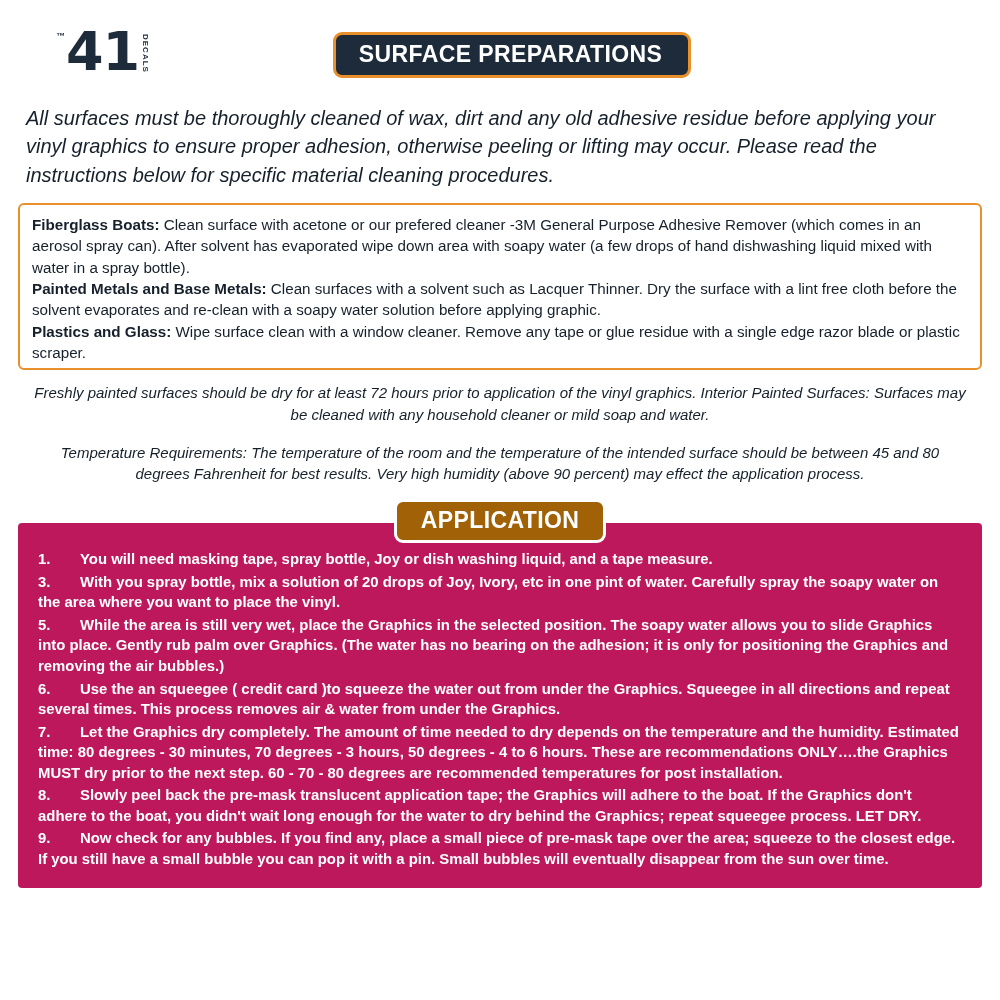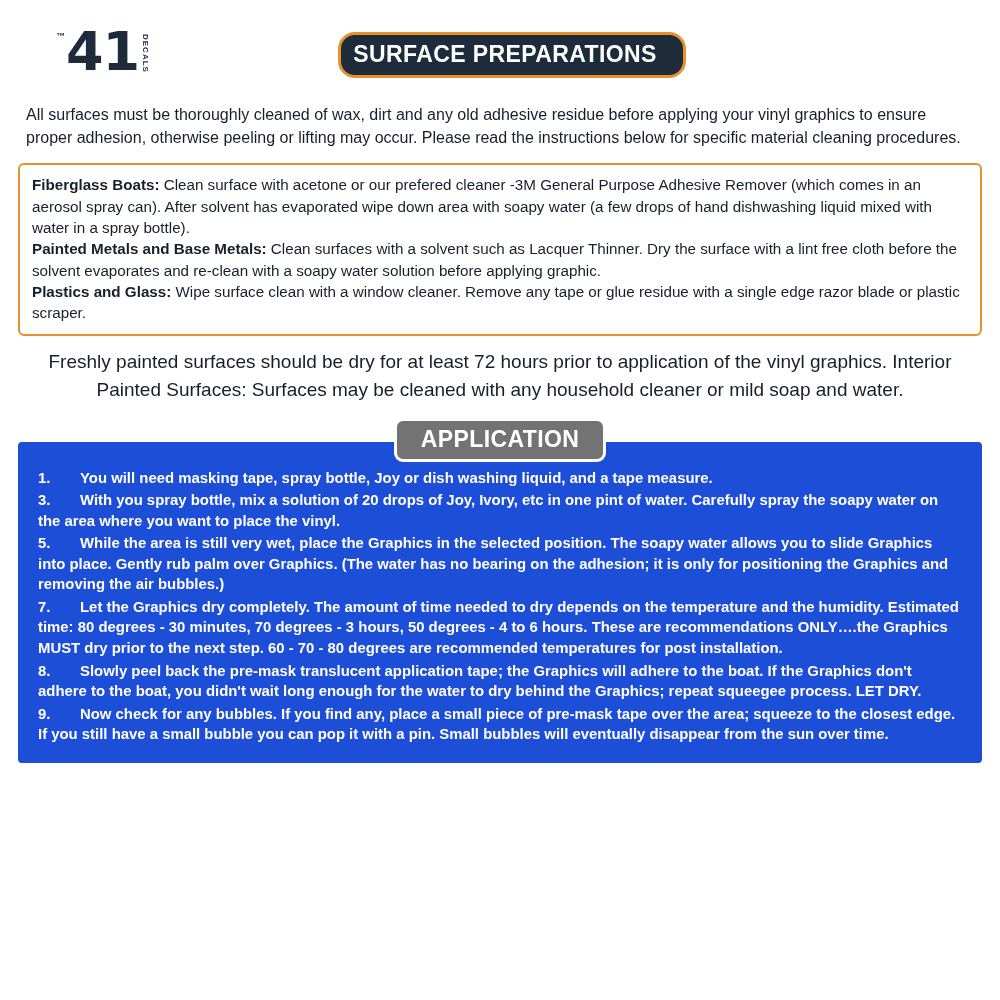--- a/index.html
+++ b/index.html
@@ -60,80 +60,82 @@
 
   
   .title-pill-wrap {
     text-align: center;
     margin-top: -52px;
   }
   .title-pill {
     display: inline-block;
     background: #1d2b3a;
     border: 3px solid #e8902b;
-    border-radius: 17px;
+    border-radius: 9px;
     color: #ffffff;
     font-size: 23px;
     font-weight: bold;
     letter-spacing: 0.4px;
-    padding: 6px 26px 7px 12px;
+    padding: 6px 26px 7px 23px;
     margin-left: 24px;
   }
 
   
   .intro {
     margin-top: 26px;
-    font-size: 16px;
+    font-size: 20px;
     line-height: 1.42;
     padding: 0 8px;
+    font-style: italic;
   }
 
   
   .materials-box {
     margin-top: 14px;
     border: 2px solid #e8902b;
     border-radius: 6px;
-    padding: 9px 12px 11px 12px;
+    padding: 9px 12px 5px 12px;
     font-size: 15.2px;
     line-height: 1.4;
   }
   .materials-box p { margin: 0 0 0 0; }
   .materials-box b { font-weight: bold; }
 
   
   .note {
     margin-top: 12px;
-    font-size: 19px;
+    font-size: 15px;
+    font-style: italic;
     line-height: 1.45;
     text-align: center;
     padding: 0 14px;
   }
   .note.second { margin-top: 16px; }
 
   
   .app-title-wrap {
     text-align: center;
     margin-top: 14px;
     position: relative;
     z-index: 3;
   }
   .app-pill {
     display: inline-block;
-    background: #737373;
+    background: #a16207;
     border: 3px solid #ffffff;
     border-radius: 9px;
     color: #ffffff;
     font-size: 23px;
     font-weight: bold;
     letter-spacing: 0.4px;
     padding: 5px 24px 6px 24px;
   }
   .app-body {
     margin-top: -20px;
-    background: #1d4ed8;
+    background: #be185d;
     color: #ffffff;
     border-radius: 4px;
     padding: 26px 20px 16px 20px;
     font-size: 14.9px;
     line-height: 1.38;
     font-weight: bold;
   }
   .step {
     margin-bottom: 2px;
     text-indent: 0;
@@ -168,27 +170,29 @@
     </p>
     <p>
       <b>Painted Metals and Base Metals:</b><span> Clean surfaces with a solvent such as Lacquer Thinner. Dry the surface with a lint free cloth before the solvent evaporates and re-clean with a soapy water solution before applying graphic.</span>
     </p>
     <p>
       <b>Plastics and Glass:</b><span> Wipe surface clean with a window cleaner. Remove any tape or glue residue with a single edge razor blade or plastic scraper.</span>
     </p>
   </div>
 
   <div class="note">Freshly painted surfaces should be dry for at least 72 hours prior to application of the vinyl graphics. Interior Painted Surfaces: Surfaces may be cleaned with any household cleaner or mild soap and water.</div>
+  <div class="note second">Temperature Requirements: The temperature of the room and the temperature of the intended surface should be between 45 and 80 degrees Fahrenheit for best results. Very high humidity (above 90 percent) may effect the application process.</div>
 
   <div class="app-title-wrap">
     <span class="app-pill">APPLICATION</span>
   </div>
 
   <div class="app-body">
     <div class="step"><span class="num">1.</span><span>You will need masking tape, spray bottle, Joy or dish washing liquid, and a tape measure.</span></div>
     <div class="step"><span class="num">3.</span><span>With you spray bottle, mix a solution of 20 drops of Joy, Ivory, etc in one pint of water. Carefully spray the soapy water on the area where you want to place the vinyl.</span></div>
     <div class="step"><span class="num">5.</span><span>While the area is still very wet, place the Graphics in the selected position. The soapy water allows you to slide Graphics into place. Gently rub palm over Graphics. (The water has no bearing on the adhesion; it is only for positioning the Graphics and removing the air bubbles.)</span></div>
+    <div class="step"><span class="num">6.</span><span>Use the an squeegee ( credit card )to squeeze the water out from under the Graphics. Squeegee in all directions and repeat several times. This process removes air &amp; water from under the Graphics.</span></div>
     <div class="step"><span class="num">7.</span><span>Let the Graphics dry completely. The amount of time needed to dry depends on the temperature and the humidity. Estimated time: 80 degrees - 30 minutes, 70 degrees - 3 hours, 50 degrees - 4 to 6 hours. These are recommendations ONLY….the Graphics MUST dry prior to the next step. 60 - 70 - 80 degrees are recommended temperatures for post installation.</span></div>
     <div class="step"><span class="num">8.</span><span>Slowly peel back the pre-mask translucent application tape; the Graphics will adhere to the boat. If the Graphics don't adhere to the boat, you didn't wait long enough for the water to dry behind the Graphics; repeat squeegee process. LET DRY.</span></div>
     <div class="step"><span class="num">9.</span><span>Now check for any bubbles. If you find any, place a small piece of pre-mask tape over the area; squeeze to the closest edge. If you still have a small bubble you can pop it with a pin. Small bubbles will eventually disappear from the sun over time.</span></div>
   </div>
 
 </div>
 
 </body></html>

